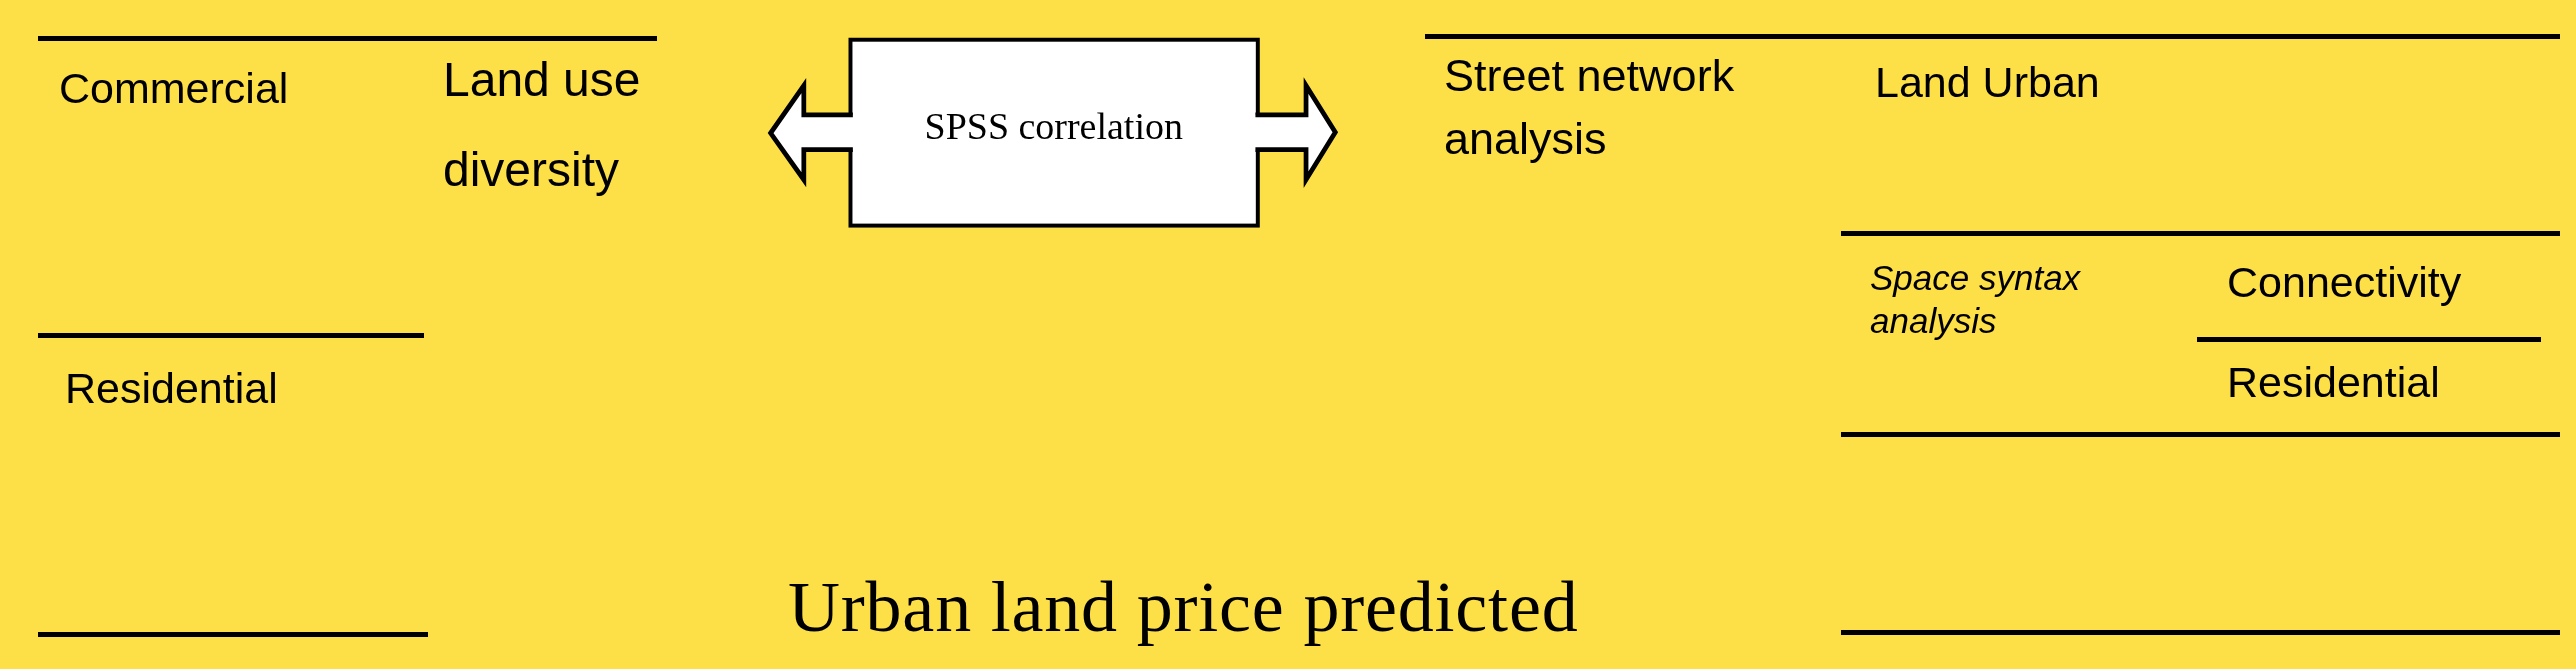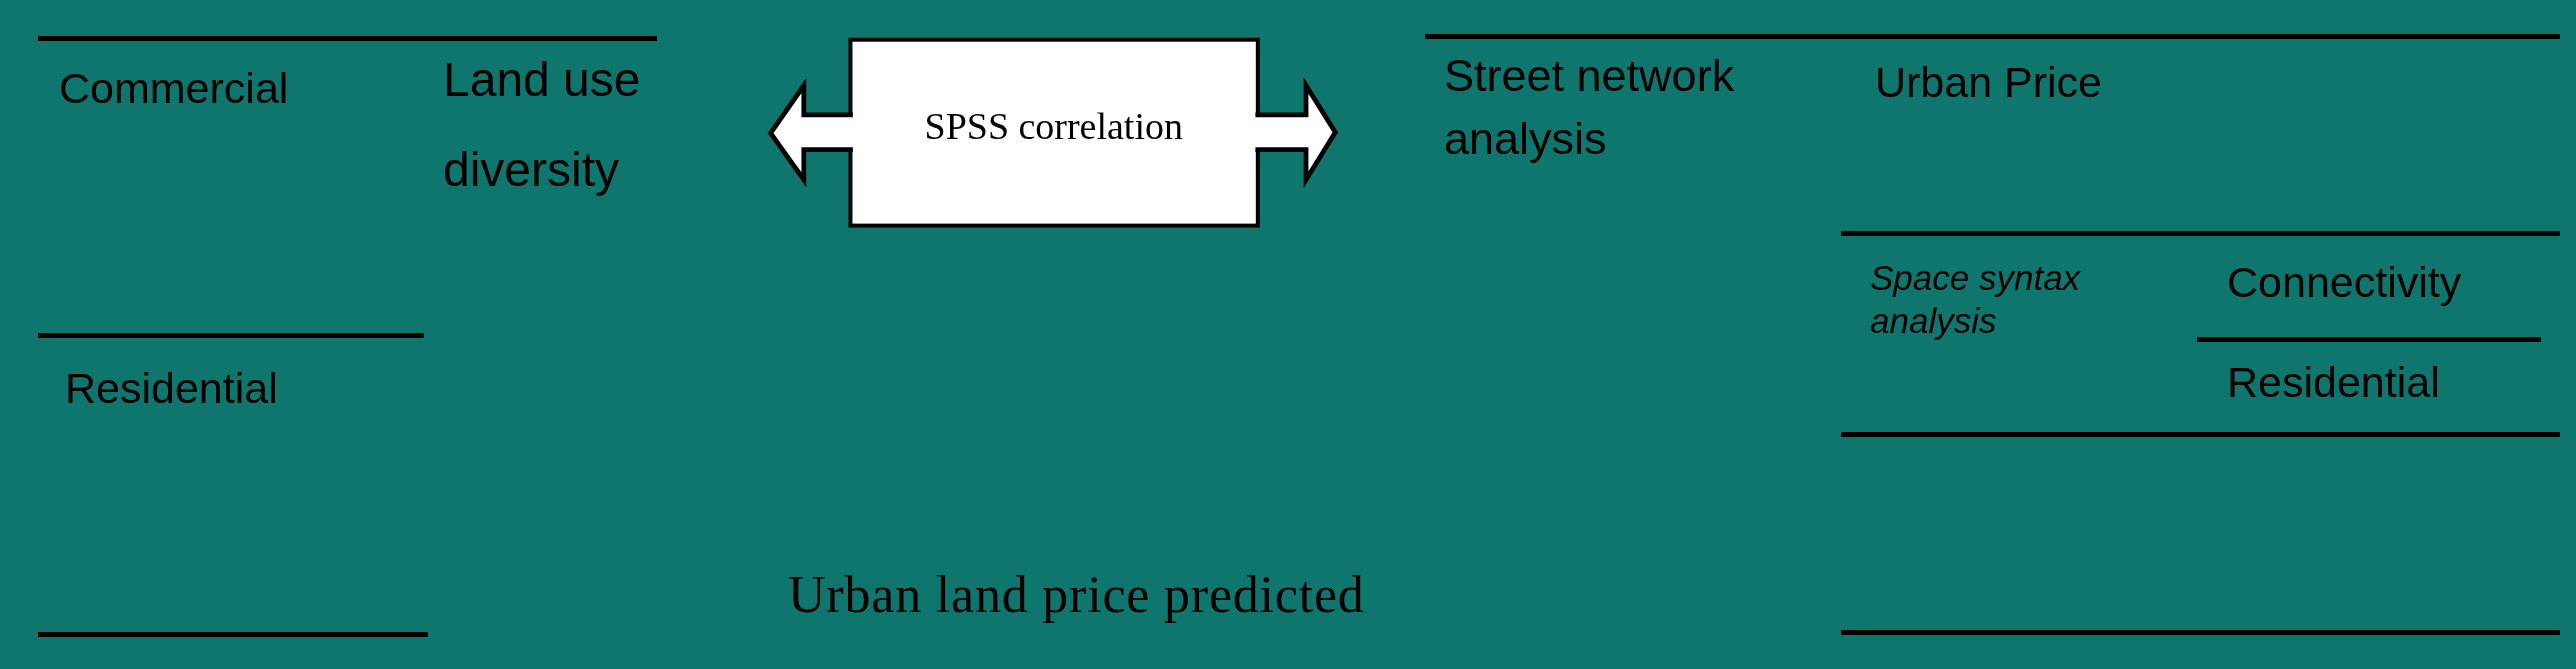--- a/index.html
+++ b/index.html
@@ -4,21 +4,21 @@
 <style>
   html, body {
     margin: 0;
     padding: 0;
     background: #ffffff;
   }
   #canvas {
     position: relative;
     width: 2576px;
     height: 670px;
-    background: #0f766e;
+    background: #fde047;
     overflow: hidden;
     font-family: "Liberation Sans", sans-serif;
     color: #000;
   }
   .hline {
     position: absolute;
     height: 4.8px;
     background: #000;
   }
   .label {
@@ -60,28 +60,28 @@
     </g>
 
     <g>
       <polygon points="1584,145 1650,145 1650,108 1687,167 1650,227 1650,189 1584,189" fill="#ffffff" stroke="none"></polygon>
       <path d="M 1586 145 H 1650 V 108 L 1687 167 L 1650 227 V 189 H 1586" fill="none" stroke="#000000" stroke-width="6" stroke-linejoin="miter"></path>
     </g>
 
     <text x="1331" y="176" text-anchor="middle" font-family="Liberation Serif, DejaVu Serif, serif" font-size="48" fill="#000000">SPSS correlation</text>
   </svg>
 
-  <div class="label serif" style="left:788px; top:564px; font-size:52px; line-height:1.2; letter-spacing:0.8px;text-align:right;">Urban land price predicted</div>
+  <div class="label serif" style="left:788px; top:564px; font-size:72px; line-height:1.2; letter-spacing:0.8px;text-align:right;">Urban land price predicted</div>
 
   <div class="hline" style="left:1425px; top:34px; width:1135px;"></div>
 
   <div class="label" style="left:1444px; top:44px; font-size:45px; line-height:1.4;">Street network
 analysis</div>
 
-  <div class="label" style="left:1875px; top:57px; font-size:43px; line-height:1.2;">Urban Price</div>
+  <div class="label" style="left:1875px; top:57px; font-size:43px; line-height:1.2;">Land Urban</div>
 
   <div class="hline" style="left:1841px; top:231px; width:719px;"></div>
 
   <div class="label" style="left:1870px; top:257px; font-size:35px; line-height:1.22;font-style:italic;">Space syntax
 analysis</div>
 
   <div class="label" style="left:2227px; top:257px; font-size:43px; line-height:1.2;">Connectivity</div>
 
   <div class="hline" style="left:2197px; top:337px; width:344px;"></div>
 

